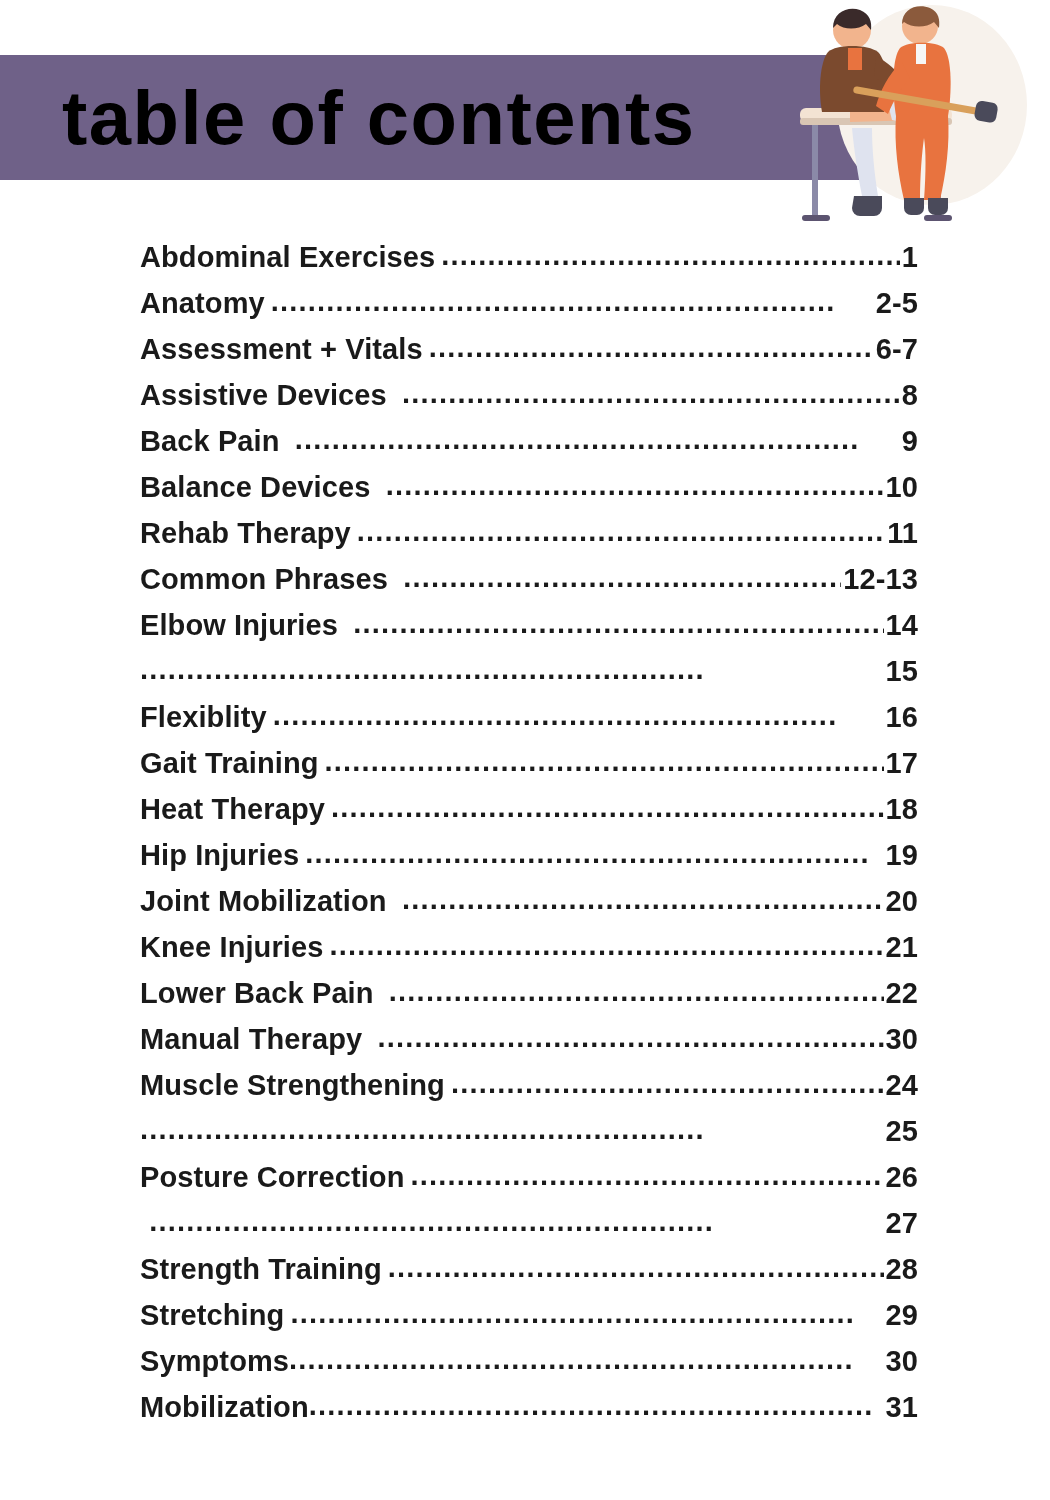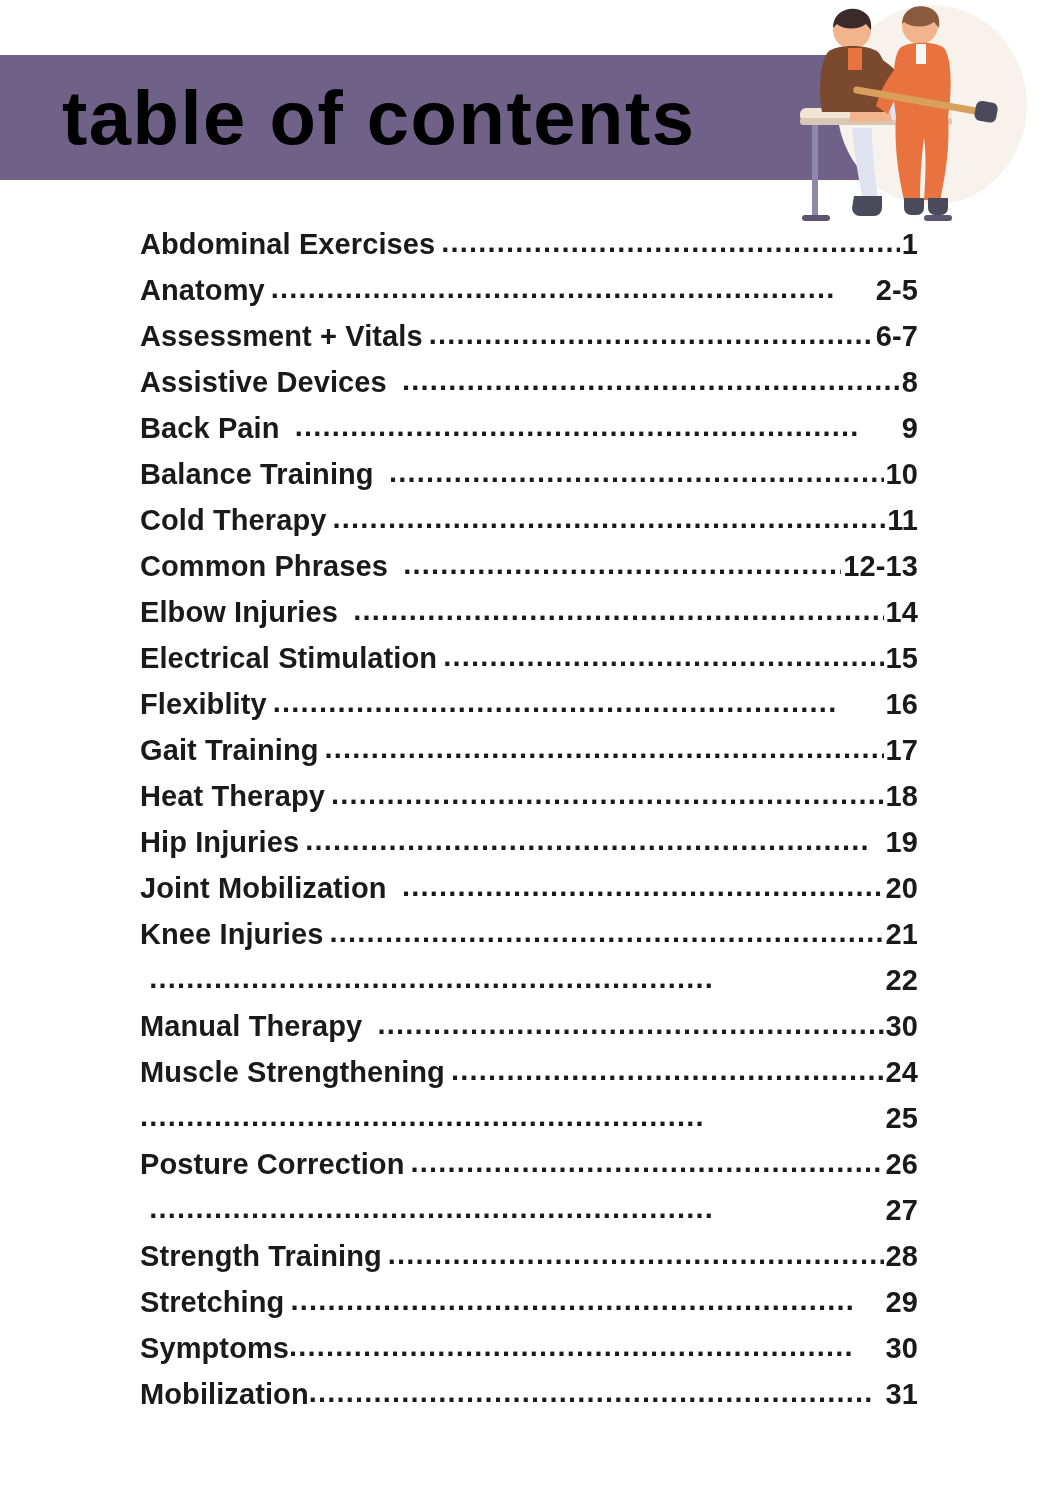--- a/index.html
+++ b/index.html
@@ -51,21 +51,21 @@
 
   
   .toc {
     position: absolute;
     top: 228px;
     left: 140px;
     width: 778px;
   }
   .toc-row {
     display: flex;
-    align-items: flex-start;
+    align-items: flex-end;
     font-size: 29px;
     font-weight: bold;
     color: #1a1a1a;
     height: 46px;
     white-space: nowrap;
     letter-spacing: 0.1px;
   }
   .toc-title {
     flex: 0 0 auto;
     padding-right: 6px;
@@ -158,45 +158,44 @@
     <span class="toc-page">8</span>
   </div>
 
   <div class="toc-row">
     <span class="toc-title">Back Pain</span>
     <span class="toc-leader">&nbsp;.............................................................</span>
     <span class="toc-page">9</span>
   </div>
 
   <div class="toc-row">
-    <span class="toc-title">Balance Training</span>
+    <span class="toc-title">Balance Devices</span>
     <span class="toc-leader">&nbsp;.............................................................</span>
     <span class="toc-page">10</span>
   </div>
 
   <div class="toc-row">
-    <span class="toc-title">Cold Therapy</span>
+    <span class="toc-title">Rehab Therapy</span>
     <span class="toc-leader">.............................................................</span>
     <span class="toc-page">11</span>
   </div>
 
   <div class="toc-row">
     <span class="toc-title">Common Phrases</span>
     <span class="toc-leader">&nbsp;.............................................................</span>
     <span class="toc-page">12-13</span>
   </div>
 
   <div class="toc-row">
     <span class="toc-title">Elbow Injuries</span>
     <span class="toc-leader">&nbsp;.............................................................</span>
     <span class="toc-page">14</span>
   </div>
 
   <div class="toc-row">
-    <span class="toc-title">Electrical Stimulation</span>
     <span class="toc-leader">.............................................................</span>
     <span class="toc-page">15</span>
   </div>
 
   <div class="toc-row">
     <span class="toc-title">Flexiblity</span>
     <span class="toc-leader">.............................................................</span>
     <span class="toc-page">16</span>
   </div>
 
@@ -224,20 +223,21 @@
     <span class="toc-page">20</span>
   </div>
 
   <div class="toc-row">
     <span class="toc-title">Knee Injuries</span>
     <span class="toc-leader">.............................................................</span>
     <span class="toc-page">21</span>
   </div>
 
   <div class="toc-row">
+    <span class="toc-title">Lower Back Pain</span>
     <span class="toc-leader">&nbsp;.............................................................</span>
     <span class="toc-page">22</span>
   </div>
 
   <div class="toc-row">
     <span class="toc-title">Manual Therapy</span>
     <span class="toc-leader">&nbsp;.............................................................</span>
     <span class="toc-page">30</span>
   </div>
 

